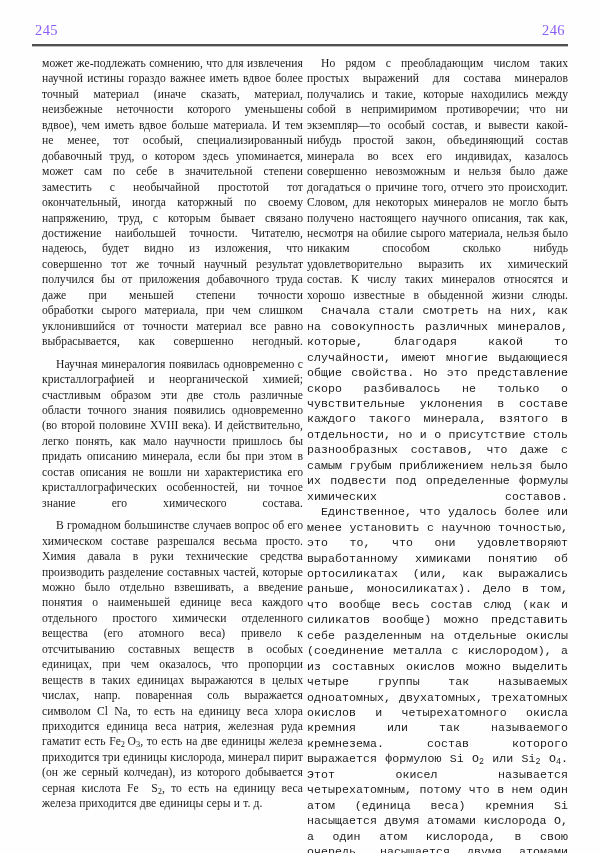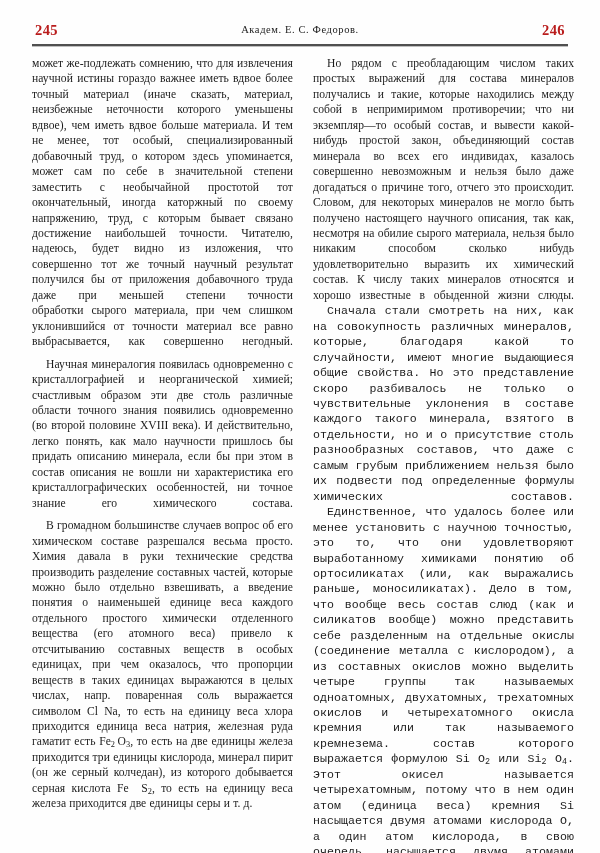--- a/index.html
+++ b/index.html
@@ -27,22 +27,21 @@
     left: 32px;
     right: 32px;
     top: 22px;
     height: 22px;
   }
   .folio {
     position: absolute;
     top: 0;
     font-size: 14.5px;
     letter-spacing: 0.4px;
-    color: #b91c1c;
-    font-weight: bold;
+    color: #8b5cf6;
   }
   .folio-left  { left: 3px; }
   .folio-right { right: 3px; }
   .running-title {
     position: absolute;
     left: 0; right: 0; top: 2px;
     text-align: center;
     font-size: 10.5px;
     letter-spacing: 0.6px;
     color: #222;
@@ -66,21 +65,22 @@
   }
 
   
   .columns {
     position: absolute;
     left: 32px;
     right: 32px;
     top: 56px;
     bottom: 16px;
     display: flex;
-    gap: 20px;
+    gap: 4px;
+    justify-content: flex-end;
   }
   .col {
     width: 261px;
     flex: 0 0 261px;
   }
   .col p {
     margin: 0;
     text-align: justify;
     text-align-last: justify;
     font-size: 11.6px;
@@ -105,21 +105,20 @@
   }
   .nowrap { white-space: nowrap; }
 </style>
 </head>
 <body>
 
 <div class="page">
 
   <div class="header">
     <span class="folio folio-left">245</span>
-    <span class="running-title">Академ. Е. С. Федоров.</span>
     <span class="folio folio-right">246</span>
   </div>
   <div class="headrule"></div>
 
   <div class="columns">
 
     <div class="col">
       <p>может же-подлежать сомнению, что для извлечения научной истины гораздо важнее иметь вдвое более точный материал (иначе сказать, материал, неизбежные неточности которого уменьшены вдвое), чем иметь вдвое больше материала. И тем не менее, тот особый, специализированный добавочный труд, о котором здесь упоминается, может сам по себе в значительной степени заместить с необычайной простотой тот окончательный, иногда каторжный по своему напряжению, труд, с которым бывает связано достижение наибольшей точности. Читателю, надеюсь, будет видно из изложения, что совершенно тот же точный научный результат получился бы от приложения добавочного труда даже при меньшей степени точности обработки&nbsp;сырого материала, при чем слишком уклонившийся от точности материал все равно выбрасывается, как совершенно <span class="last-line">негодный.</span></p>
 
       <div class="para-gap"></div>

